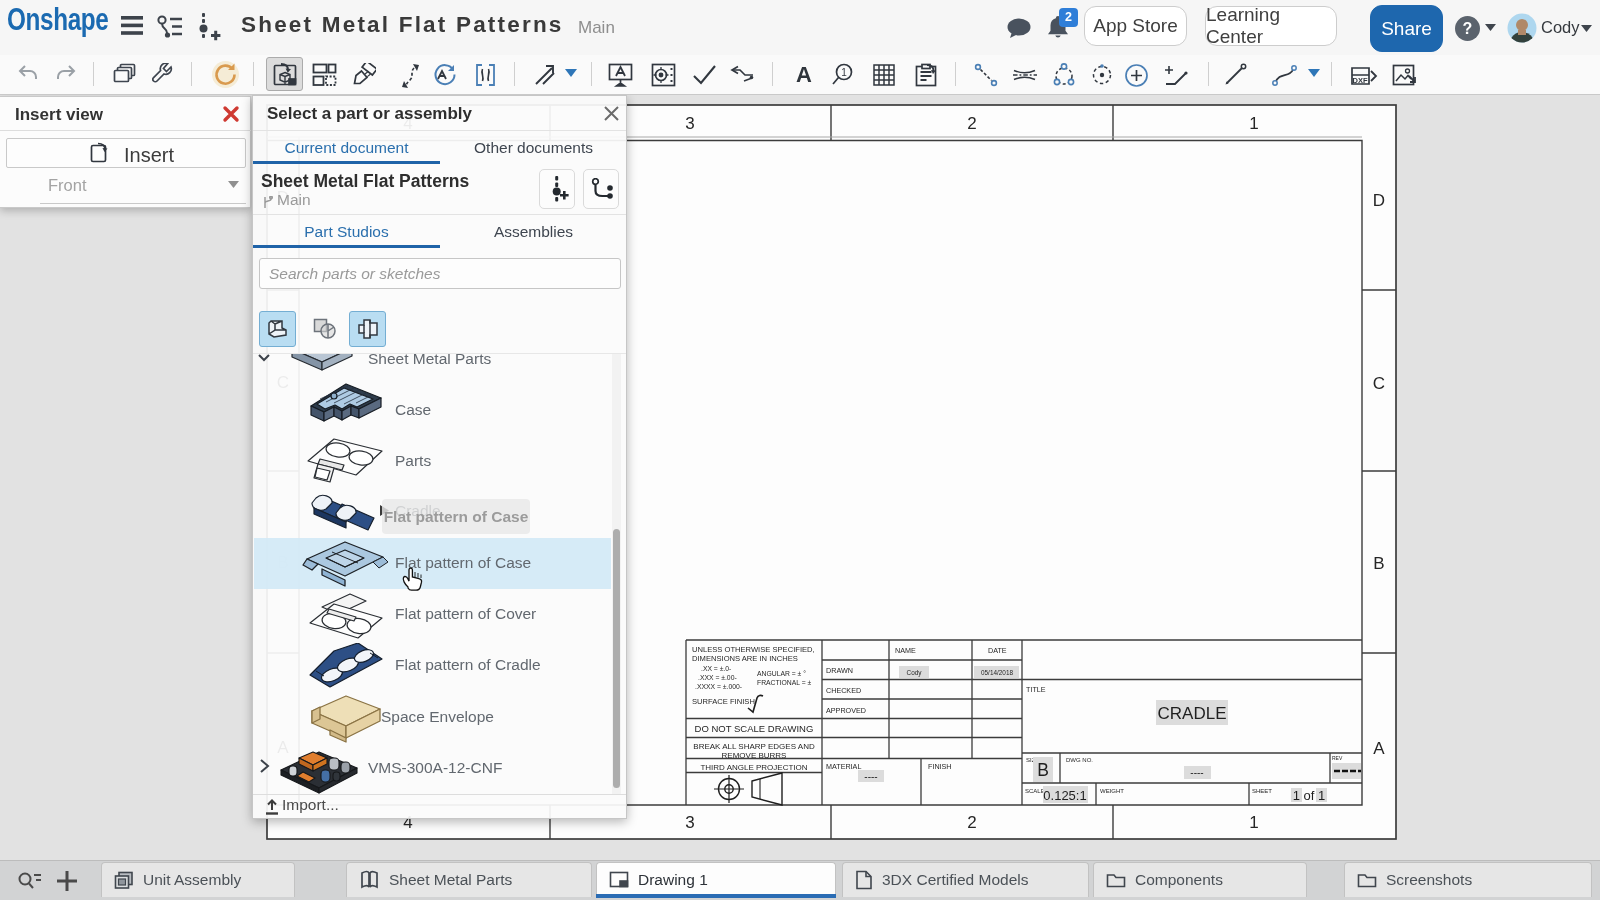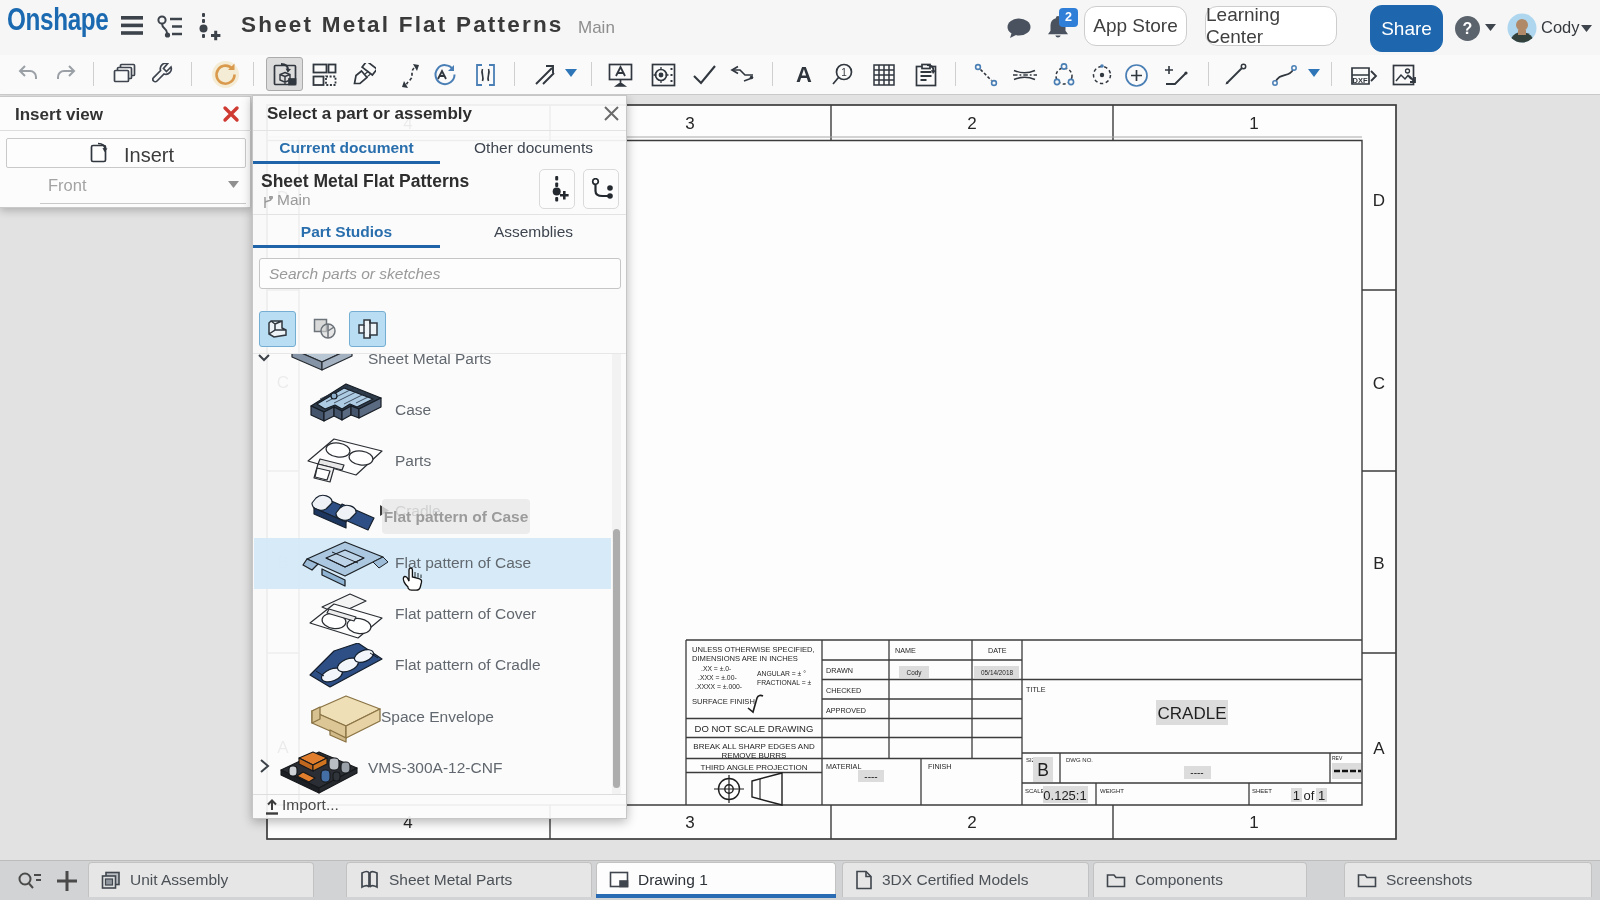--- a/index.html
+++ b/index.html
@@ -9,21 +9,21 @@
 .abs{position:absolute}
 #topbar{position:absolute;left:0;top:0;width:1600px;height:55px;background:#f6f6f6}
 #toolbar{position:absolute;left:0;top:55px;width:1600px;height:40px;background:#fafafa;border-bottom:1px solid #c9c9c9}
 .tsep{position:absolute;top:62px;width:1px;height:24px;background:#cfcfcf}
 .ti{position:absolute;top:63px}
 #canvas{position:absolute;left:0;top:95px;width:1600px;height:765px;background:#e2e2e2;overflow:hidden}
 .btn{position:absolute;background:#fff;border:1px solid #cdcdcd;border-radius:12px;font-size:19px;color:#3f3f3f;display:flex;align-items:center;justify-content:center}
 #dlg{position:absolute;left:252px;top:0px;width:375px;height:724px;background:rgba(251,251,251,0.93);border:1px solid #c6c6c6;box-shadow:0 3px 10px rgba(0,0,0,0.28)}
 #ipanel{position:absolute;left:0;top:1px;width:251px;height:112px;background:#fcfcfc;border:1px solid #c9c9c9;border-left:none;box-shadow:0 3px 8px rgba(0,0,0,0.22)}
 .dtab{position:absolute;width:187px;height:33px;display:flex;align-items:center;justify-content:center;font-size:15.5px;color:#3f4650}
-.dtab.on{color:#2a6fad;font-weight:bold}
+.dtab.on{color:#2a6fad;font-weight:normal}
 .rowlab{position:absolute;font-size:15.5px;color:#62686f;white-space:nowrap}
 #tabbar{position:absolute;left:0;top:860px;width:1600px;height:40px;background:#d2d3d4;border-top:1px solid #bcbcbc}
 .tab{position:absolute;top:1px;height:35px;background:#e6e6e6;border:1px solid #c2c2c2;border-bottom:none;border-radius:4px 4px 0 0;display:flex;align-items:center;font-size:15.5px;color:#4b5157}
 .tab svg{margin:0 9px 0 12px}
 </style>
 </head>
 <body>
 <div id="app">
 
 <div id="topbar">
@@ -550,21 +550,21 @@
 
 <div id="tabbar">
  <svg class="abs" style="left:17px;top:10px" width="26" height="20" fill="none" stroke="#4a4a4a" stroke-width="2">
           <circle cx="8" cy="8" r="5.5"></circle>
           <path d="M12,12.5 L16,17"></path>
           <path d="M17,4 h7 M19,9 h5" stroke-width="2.2"></path>
         </svg>
  <svg class="abs" style="left:55px;top:8px" width="24" height="24" fill="none" stroke="#4a4a4a" stroke-width="3">
           <path d="M12,2 v20 M2,12 h20"></path>
         </svg>
- <div class="tab" style="left:88px;width:226px"><svg width="20" height="19" fill="none" stroke="#40464e" stroke-width="1.6">
+ <div class="tab" style="left:101px;width:194px"><svg width="20" height="19" fill="none" stroke="#40464e" stroke-width="1.6">
             <rect x="5" y="1.5" width="13" height="12" fill="#b9bdc2"></rect>
             <rect x="1.5" y="5" width="13" height="12" fill="#dcdee0"></rect>
             <rect x="4.5" y="8" width="7" height="6" fill="#8f959c" stroke-width="1.2"></rect>
           </svg>Unit Assembly</div>
  <div class="tab" style="left:346px;width:246px"><svg width="21" height="20" fill="none" stroke="#40464e" stroke-width="1.7">
             <path d="M3,3 c4,-2 6,-2 7,0 v14 c-1,-2 -3,-2 -7,0 z"></path>
             <path d="M18,3 c-4,-2 -6,-2 -7,0 v14 c1,-2 3,-2 7,0 z"></path>
           </svg>Sheet Metal Parts</div>
  <div class="tab" style="left:596px;width:240px;background:#fdfdfd;color:#2d3238"><svg width="20" height="19" fill="none" stroke="#40464e" stroke-width="1.6">
             <rect x="1.5" y="1.5" width="17" height="14"></rect>

